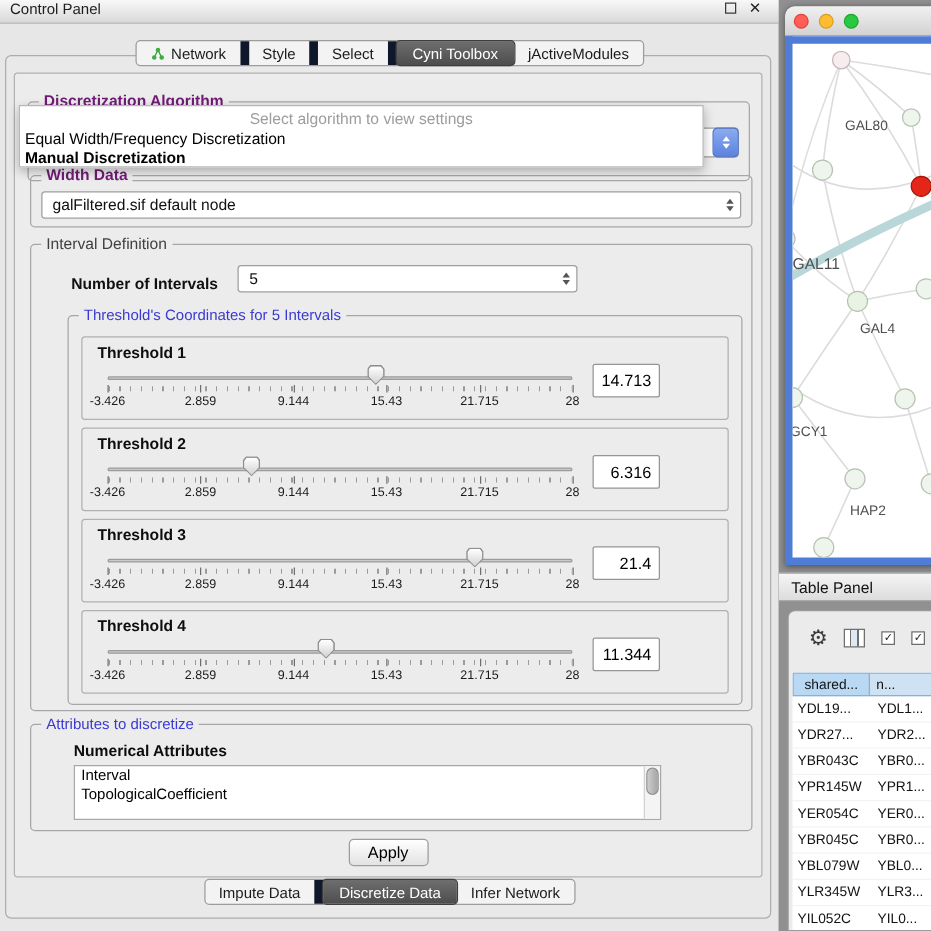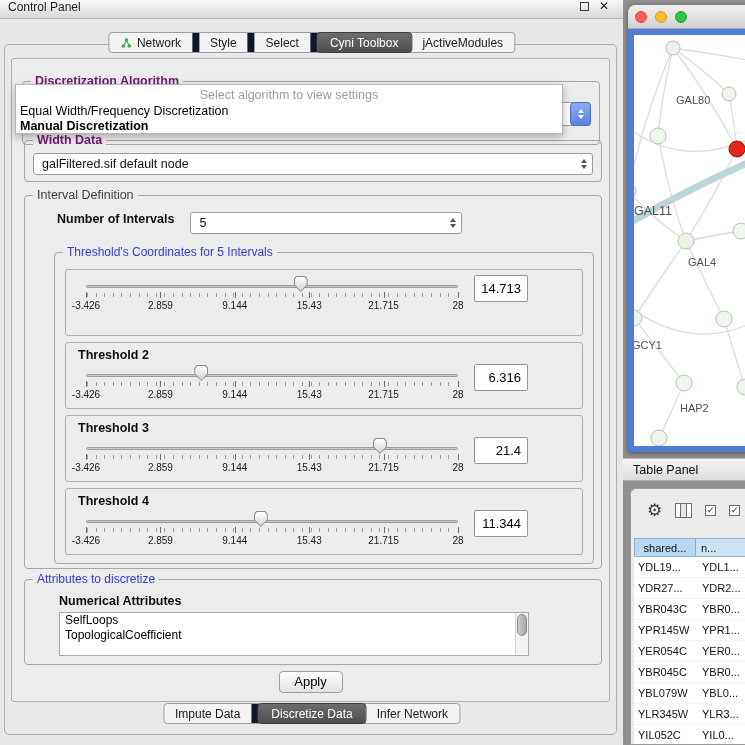--- a/index.html
+++ b/index.html
@@ -57,21 +57,21 @@
            background: #fff; border: 1px solid #b7b7b7; box-shadow: 0 3px 8px rgba(0,0,0,.28);
            font-size: 12.5px; padding-top: 3px; }
   .popup-ph { text-align: center; color: #9d9d9d; height: 16px; line-height: 15px; }
   .popup-opt { padding-left: 4px; height: 15px; line-height: 15px; color: #000; }
   .popup-opt.bold { font-weight: bold; }
 
   .grp.tabledata { left: 12px; top: 81px; width: 578px; height: 42px; }
   .td-combo { position: absolute; left: 8px; right: 8px; top: 12px; height: 22px; }
 
   .grp.interval { left: 12px; top: 136px; width: 578px; height: 374px; }
-  .noi-row { position: absolute; left: 32px; top: 16px; display: flex; align-items: flex-start; }
+  .noi-row { position: absolute; left: 32px; top: 16px; display: flex; align-items: flex-end; }
   .noi-label { font-weight: bold; font-size: 12.5px; color: #101010; }
   .noi-combo { width: 272px; height: 22px; margin-left: 16px; }
 
   .grp.thrgrp { left: 29px; top: 56px; width: 540px; height: 312px; }
   .thresh { margin: 0 10px 6px 10px; height: 67px; border: 1px solid #b0b0b0; border-radius: 3px;
             padding: 5px 10px 0 12px; }
   .thresh:first-of-type { margin-top: 16px; }
   .thresh-label { font-weight: bold; font-size: 12.5px; color: #0d0d0d; margin-bottom: 2px; }
   .slider-row { display: flex; padding-left: 8px; }
   .slider { position: relative; height: 40px; flex: 1; margin-right: 16px; }
@@ -217,20 +217,21 @@
                   <span class="arr-up"></span>
                   <span class="arr-dn"></span>
                 </span>
             </div>
           </div>
 
           <div class="grp thrgrp">
             <span class="legend blue">Threshold's Coordinates for 5 Intervals</span>
 
             <div class="thresh">
+              <div class="thresh-label">Threshold 1</div>
               <div class="slider-row">
                 <div class="slider">
                   <div class="track"></div>
                   <div class="mticks"></div>
                   <div class="Mtick" style="left:0%"></div>
                     <div class="Mtick" style="left:20%"></div>
                     <div class="Mtick" style="left:40%"></div>
                     <div class="Mtick" style="left:60%"></div>
                     <div class="Mtick" style="left:80%"></div>
                     <div class="Mtick" style="left:100%"></div>
@@ -318,21 +319,21 @@
               </div>
             </div>
 
           </div>
         </div>
 
         <div class="grp attrs">
           <span class="legend blue">Attributes to discretize</span>
           <div class="attrs-title">Numerical Attributes</div>
           <div class="listbox">
-            <div class="item">SelfLoops</div>
+            <div class="item">Interval</div>
             <div class="item">TopologicalCoefficient</div>
             <div class="vscroll">
               <div class="vthumb"></div>
             </div>
           </div>
         </div>
 
         <div class="apply-btn">Apply</div>
       </div>
     </div>

